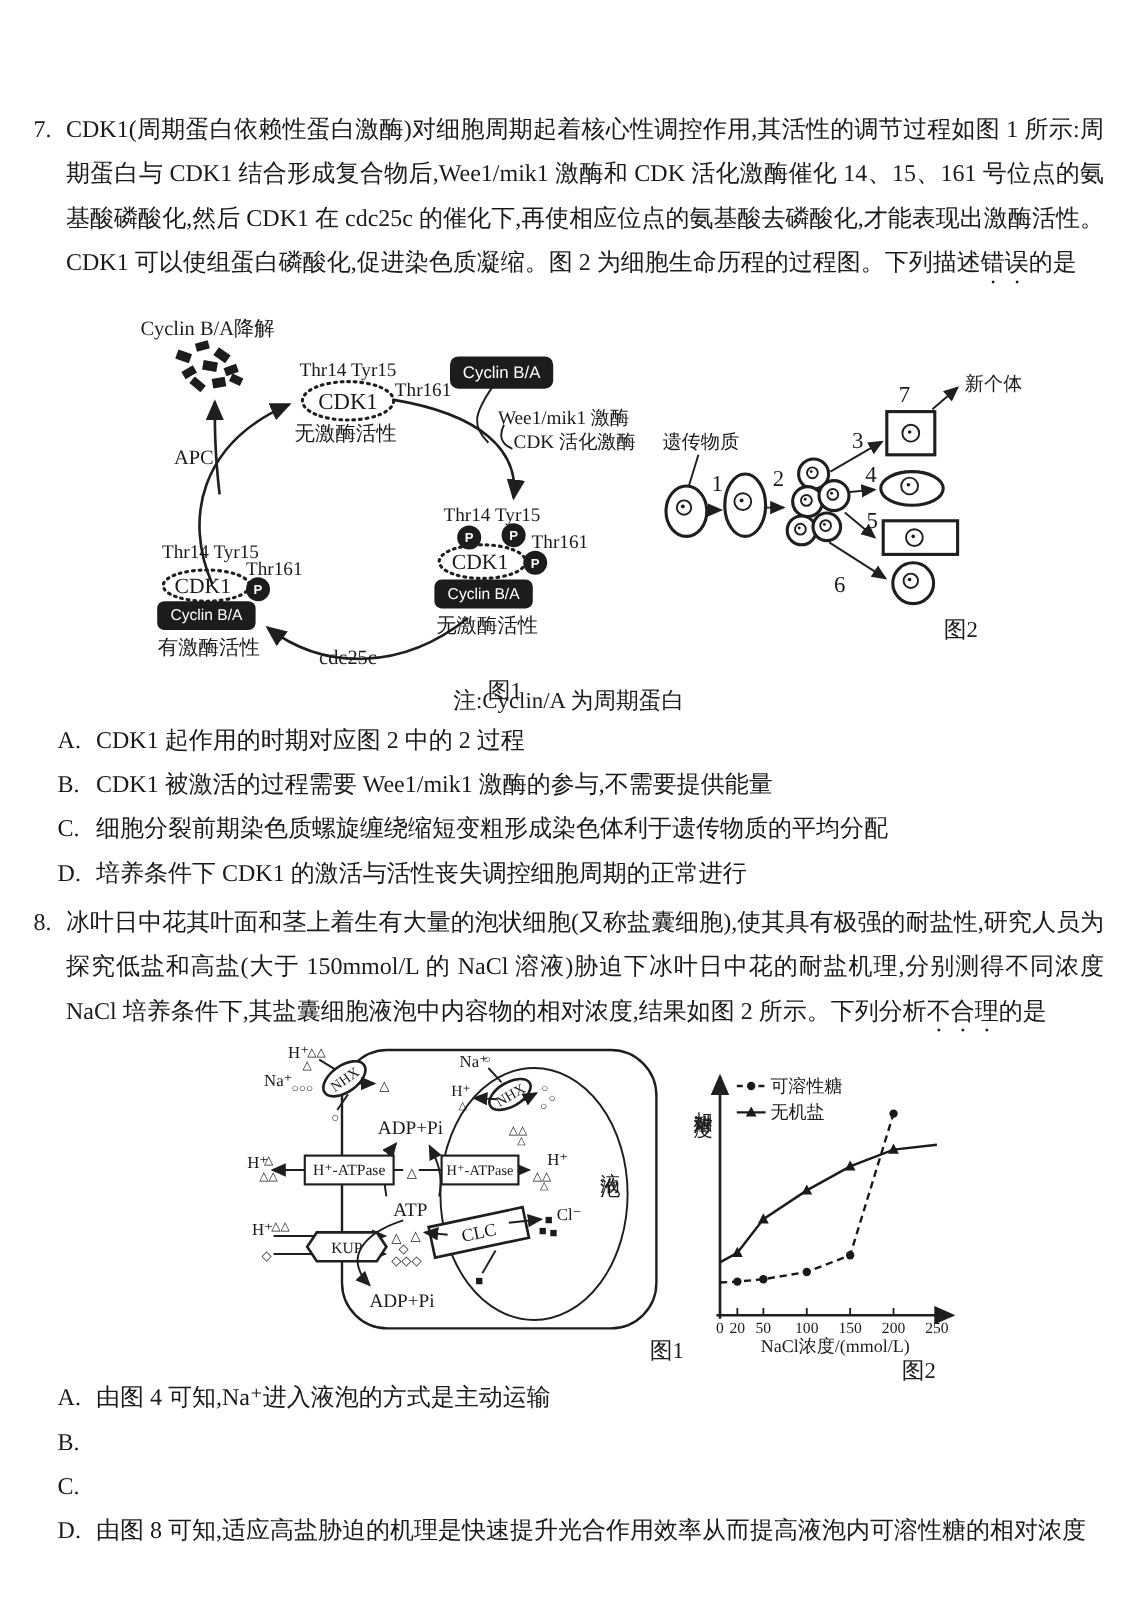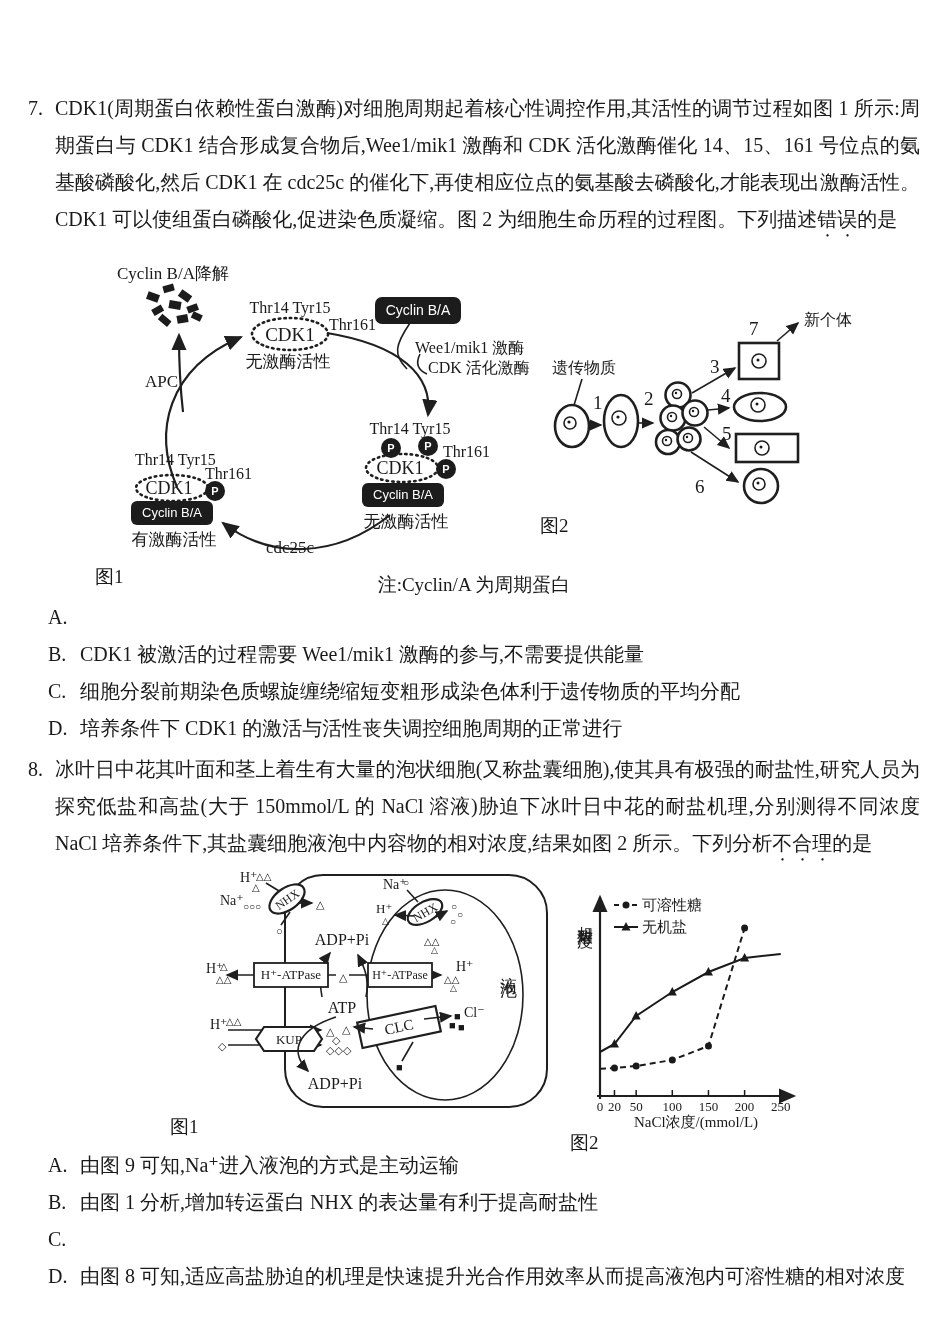--- a/index.html
+++ b/index.html
@@ -20,21 +20,21 @@
     -webkit-text-emphasis-position: under;
   }
   .options { padding-left:20px; font-size:20px; line-height:37px; }
   .option { display:flex; }
   .olabel { flex:0 0 32px; }
   .note { text-align:center; font-size:19px; line-height:28px; height:28px; }
   .figrow { position:relative; }
   .figrow-q7 { height:330px; }
   .figrow-q8 { height:282px; }
   .figbox { position:absolute; }
-  .cap { font-size:19px; text-align:left; line-height:20px; }
+  .cap { font-size:19px; text-align:right; line-height:20px; }
   svg { display:block; }
   svg text { fill:#1a1a1a; font-family:"Liberation Serif","DejaVu Serif",serif; }
   .boxtxt { fill:#ffffff; font-family:"Liberation Sans","DejaVu Sans",sans-serif; }
   .ptxt { fill:#ffffff; font-weight:bold; font-size:11px; font-family:"Liberation Sans",sans-serif; }
   .ln { stroke:#1f1f1f; stroke-width:2.2; fill:none; }
   .ln-thin { stroke:#1f1f1f; stroke-width:1.6; fill:none; }
   .dotted { stroke:#1f1f1f; stroke-width:2.6; fill:none; stroke-dasharray:1.5 4; stroke-linecap:round; }
   .cellw { stroke:#1f1f1f; stroke-width:2.6; fill:#ffffff; }
   .blackbox { fill:#1c1c1c; stroke:none; }
   .whitebox { fill:#ffffff; stroke:#1f1f1f; stroke-width:1.8; }
@@ -217,20 +217,21 @@
       </svg>
       <div class="cap" style="width:330px; padding-right:55px;">图2</div>
     </div>
   </div>
 
   <div class="note">注:Cyclin/A 为周期蛋白</div>
 
   <div class="options">
     <div class="option">
         <span class="olabel">A.</span>
+        <span>CDK1 起作用的时期对应图 2 中的 2 过程</span>
       </div>
     <div class="option">
         <span class="olabel">B.</span>
         <span>CDK1 被激活的过程需要 Wee1/mik1 激酶的参与,不需要提供能量</span>
       </div>
     <div class="option">
         <span class="olabel">C.</span>
         <span>细胞分裂前期染色质螺旋缠绕缩短变粗形成染色体利于遗传物质的平均分配</span>
       </div>
     <div class="option">
@@ -388,25 +389,24 @@
           <polygon points="174.6153846153846,72 170.1153846153846,80.5 179.1153846153846,80.5" fill="#1a1a1a"></polygon>
         </svg>
       <div class="ylab">相对浓度</div>
       <div class="cap" style="width:230px; padding-right:20px;">图2</div>
     </div>
   </div>
 
   <div class="options">
     <div class="option">
         <span class="olabel">A.</span>
-        <span>由图 9 可知,Na⁺进入液泡的方式是主动运输</span>
+        <span>由图 4 可知,Na⁺进入液泡的方式是主动运输</span>
       </div>
     <div class="option">
         <span class="olabel">B.</span>
-        <span>由图 1 分析,增加转运蛋白 NHX 的表达量有利于提高耐盐性</span>
       </div>
     <div class="option">
         <span class="olabel">C.</span>
       </div>
     <div class="option">
         <span class="olabel">D.</span>
         <span>由图 8 可知,适应高盐胁迫的机理是快速提升光合作用效率从而提高液泡内可溶性糖的相对浓度</span>
       </div>
   </div>
 

